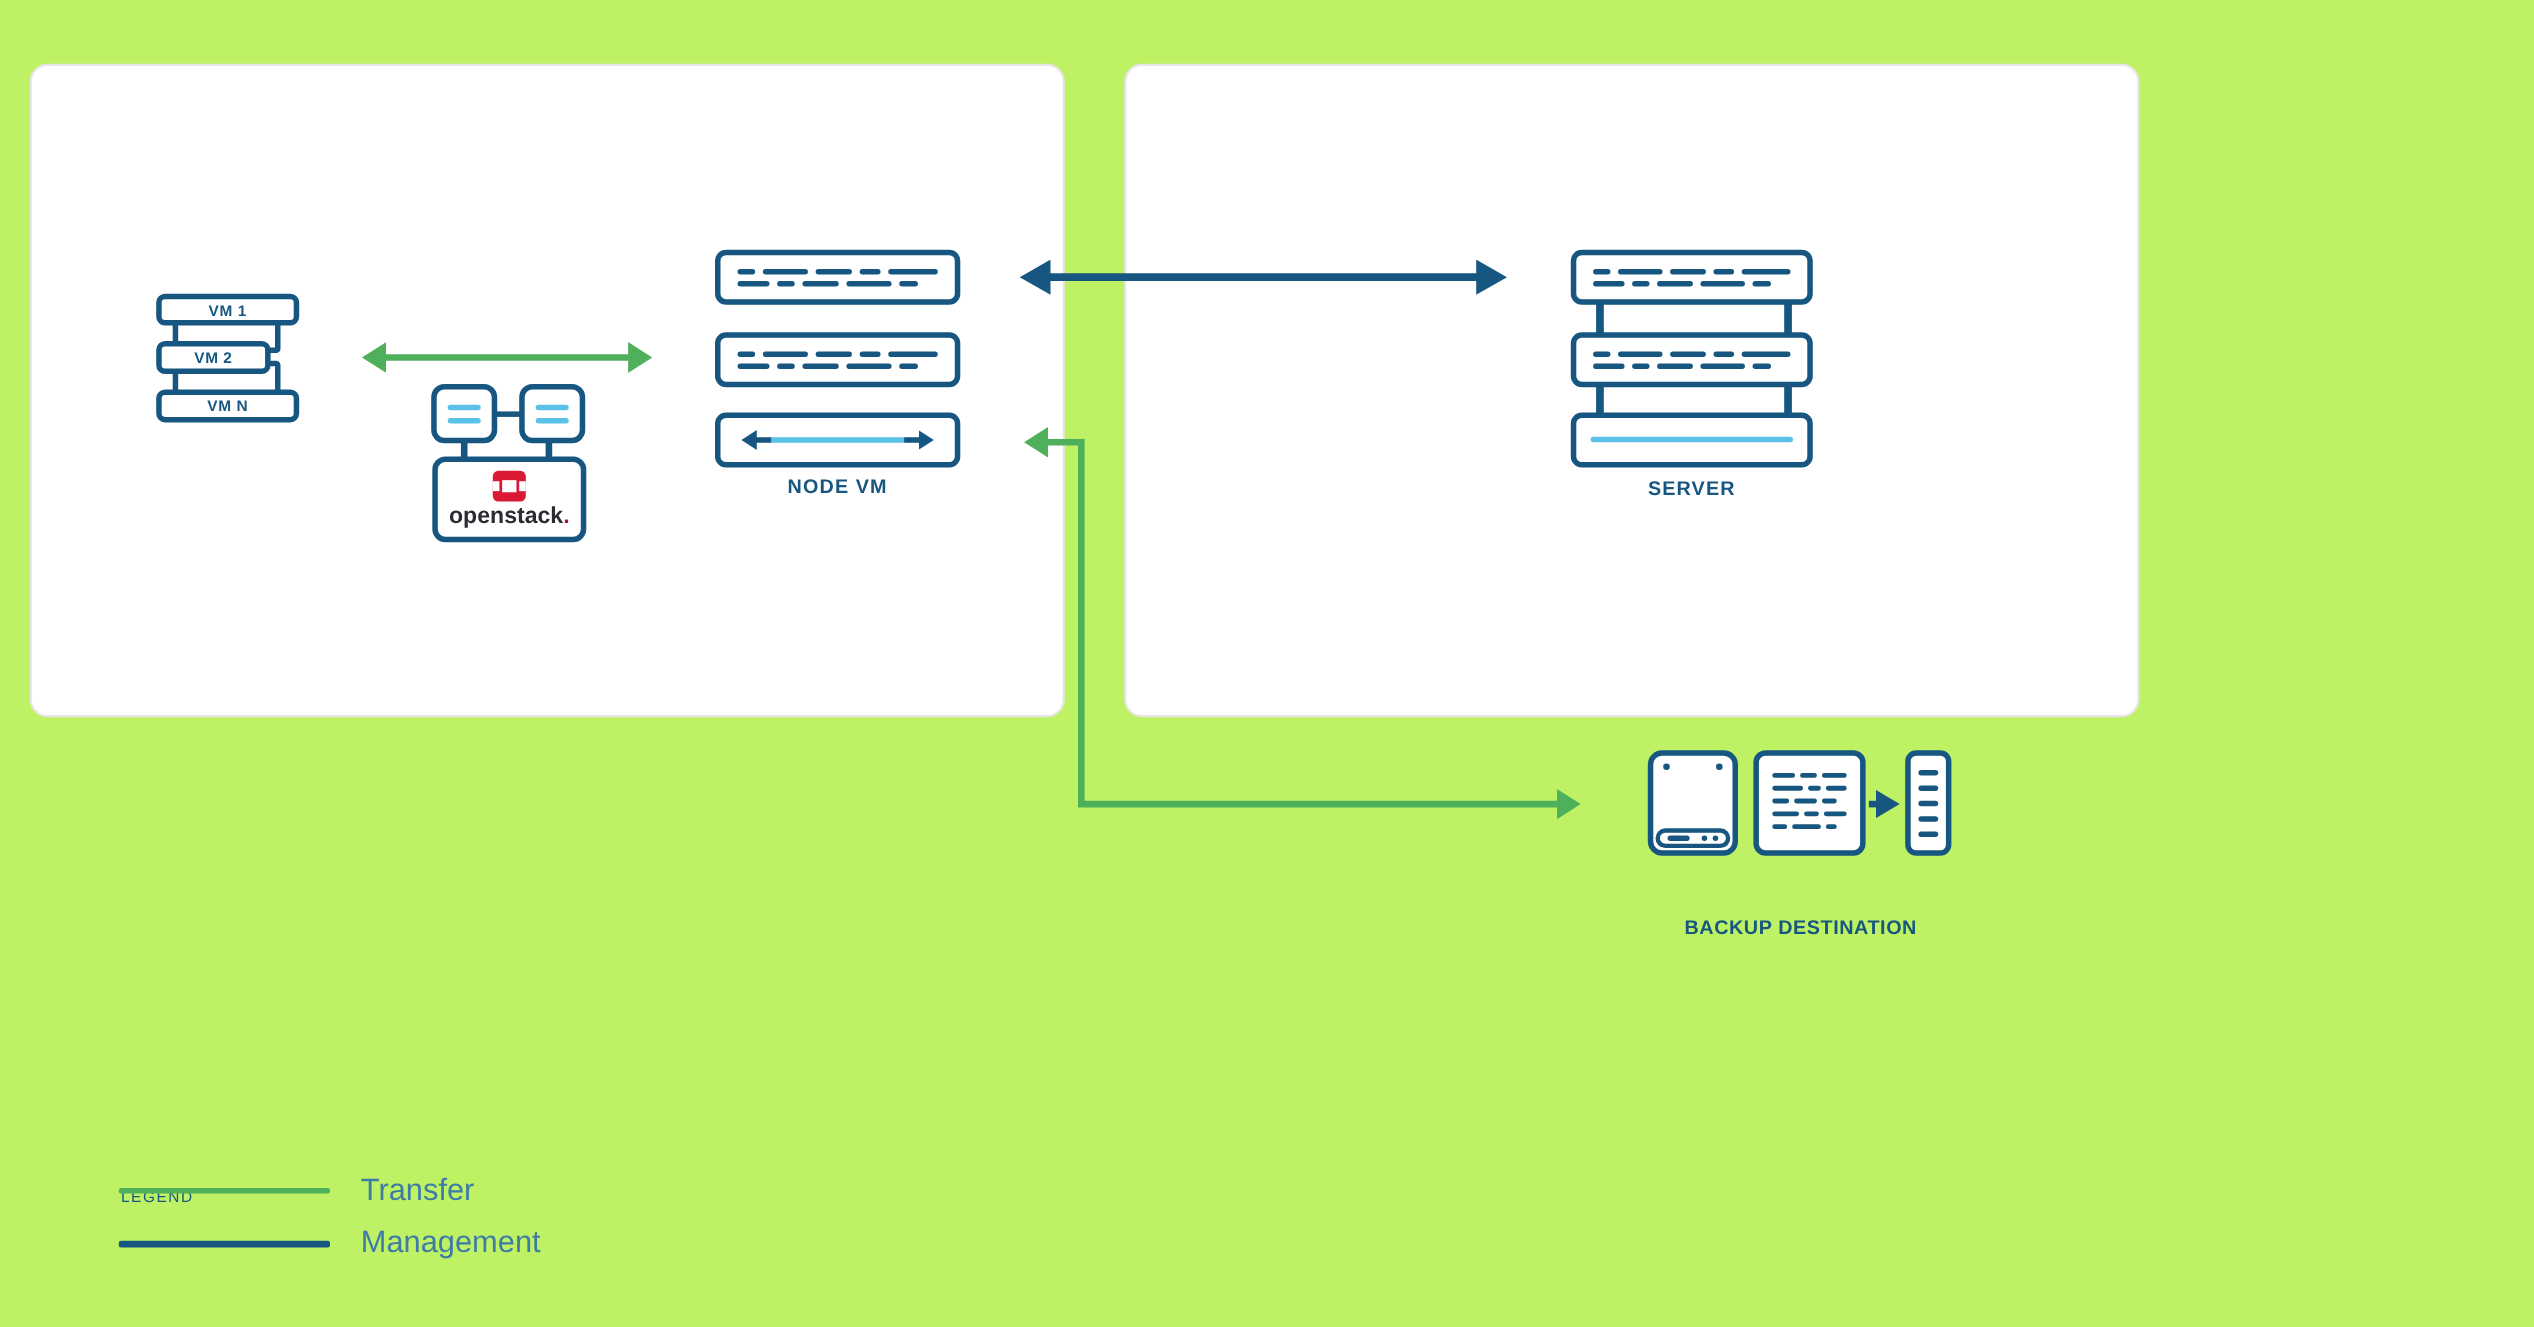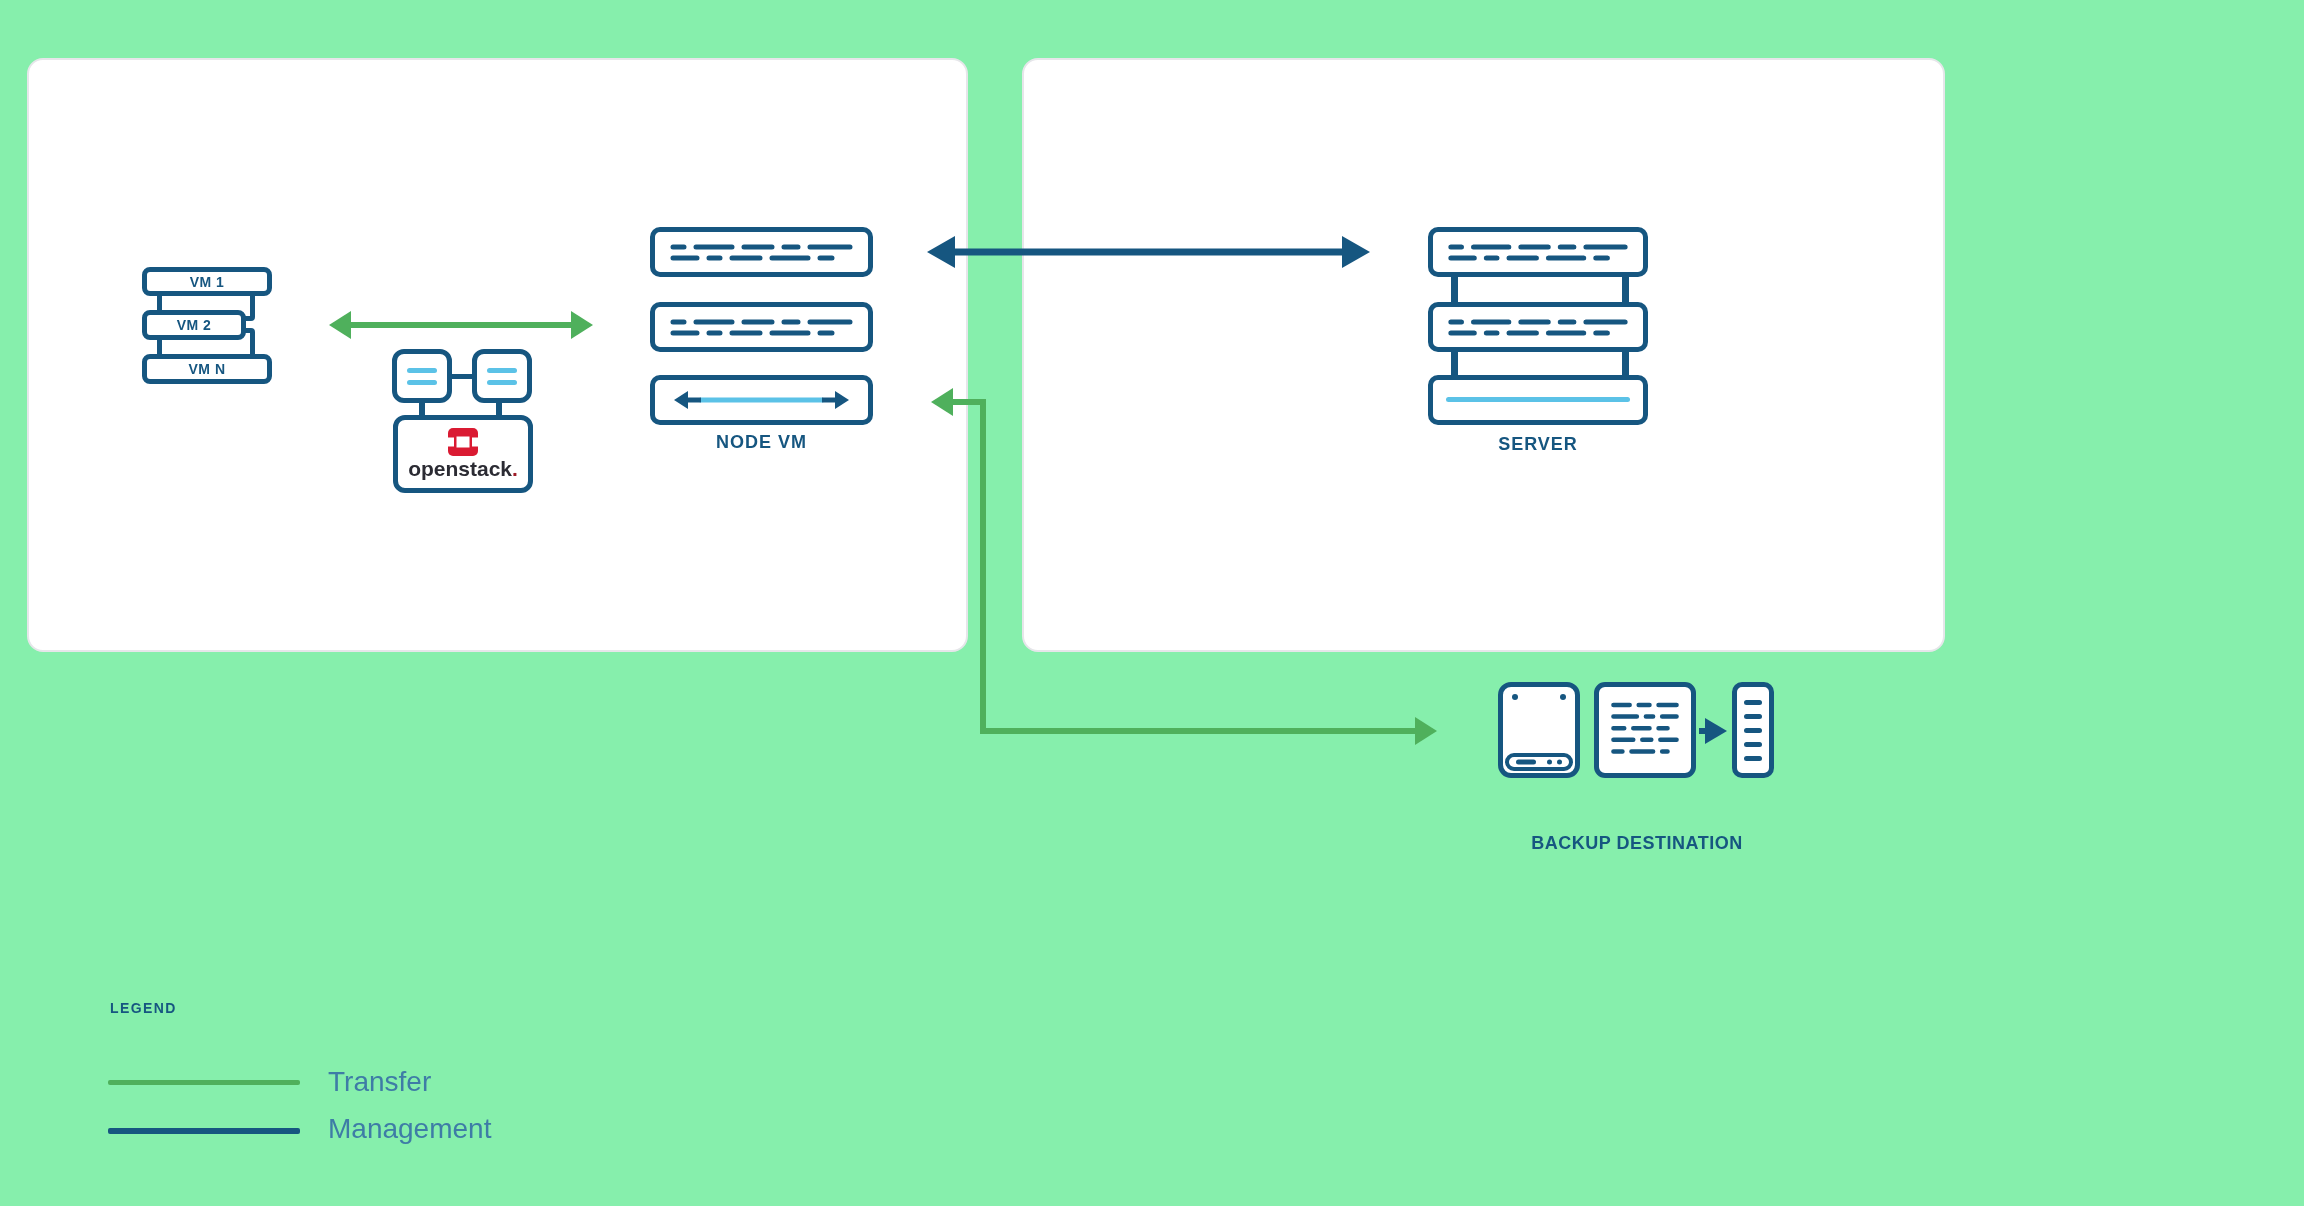--- a/index.html
+++ b/index.html
@@ -5,21 +5,21 @@
   :root{
     --navy:#165680;
     --green:#4FB05C;
     --lightblue:#5BC2E7;
     --textblue:#3E7CA6;
     --red:#DA1A32;
     --panelborder:#E6E6EA;
   }
   *{margin:0;padding:0;box-sizing:border-box}
   html,body{background:#fff}
-  #canvas{position:relative;width:2304px;height:1206px;background:#86efac;
+  #canvas{position:relative;width:2304px;height:1206px;background:#bef264;
           font-family:"Liberation Sans",sans-serif;overflow:hidden}
   .abs{position:absolute}
   .panel{position:absolute;border:2px solid var(--panelborder);border-radius:16px;background:#fff}
   #panel-left{left:27px;top:58px;width:941px;height:594px}
   #panel-right{left:1022px;top:58px;width:923px;height:594px}
 
   
   .nbox{position:absolute;background:#fff;border:5px solid var(--navy);border-radius:10px;z-index:2}
   .connector{position:absolute;background:#fff;border:5px solid var(--navy);border-radius:4px;z-index:1}
 
@@ -83,21 +83,21 @@
   #bd-data{left:1594px;top:682px;width:102px;height:96px;border-radius:11px}
   #bd-tape{left:1732px;top:682px;width:42px;height:96px;border-radius:10px;
            display:flex;flex-direction:column;align-items:center;justify-content:center;gap:9px}
   .tdash{width:18px;height:5px;background:var(--navy);border-radius:2.5px}
 
   
   #bd-notes{position:absolute;left:1499px;top:842px;color:var(--textblue);font-size:26px;font-weight:300;
             line-height:50px;letter-spacing:-0.8px;white-space:nowrap}
 
   
-  #legend-title{position:absolute;left:110px;top:1000px;font-weight:700;font-size:14px;
+  #legend-title{position:absolute;left:110px;top:1080px;font-weight:400;font-size:14px;
                 color:var(--navy);letter-spacing:1.4px}
   .legend-line{position:absolute;height:5px;border-radius:2px}
   #legend-line-transfer{left:108px;top:1080px;width:192px;background:var(--green)}
   #legend-line-mgmt{left:108px;top:1128px;width:192px;height:6px;background:var(--navy)}
   .legend-text{position:absolute;left:328px;color:var(--textblue);font-size:28px;font-weight:300}
   #legend-text-transfer{top:1066px}
   #legend-text-mgmt{top:1113px}
 
   #arrow-layer{position:absolute;left:0;top:0;width:2304px;height:1206px;pointer-events:none;z-index:5}
 </style>

